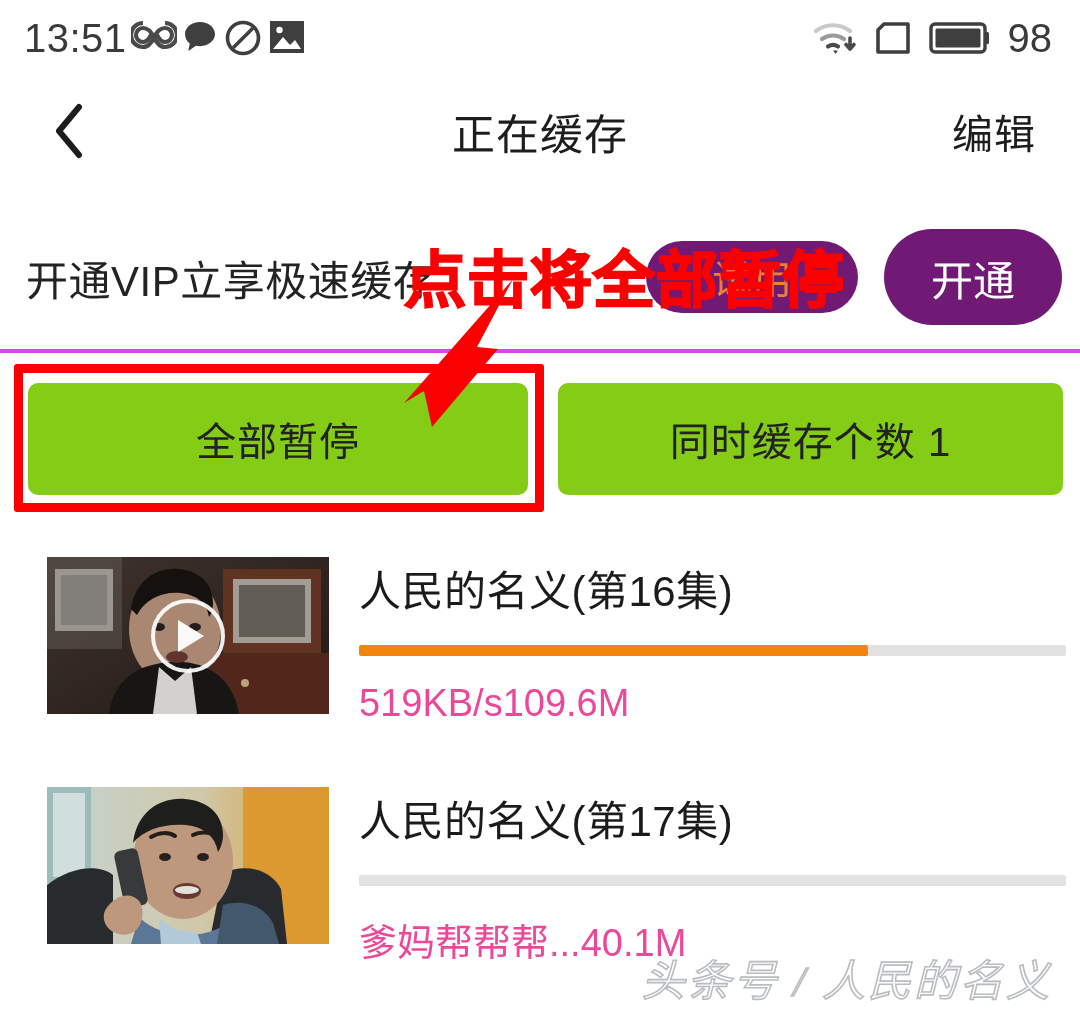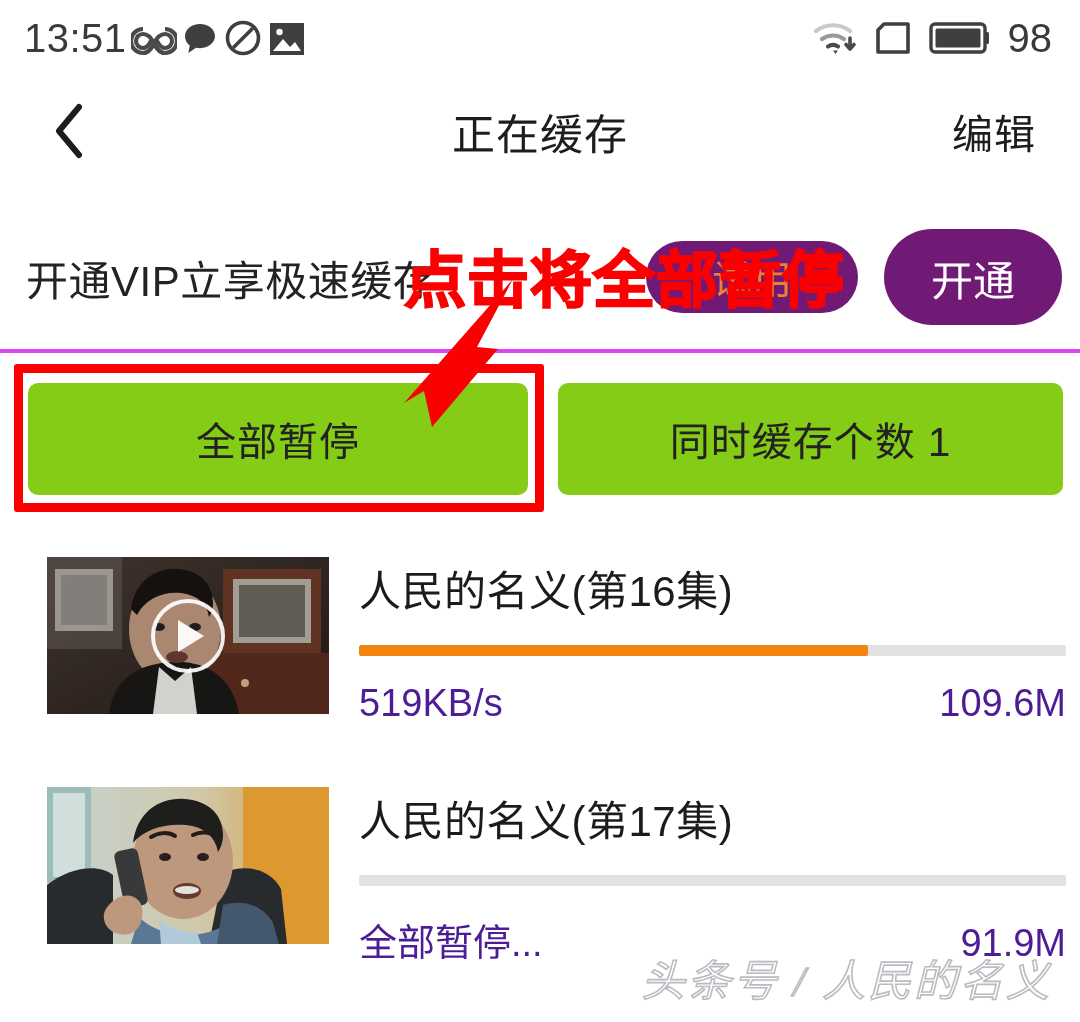--- a/index.html
+++ b/index.html
@@ -11,21 +11,21 @@
     overflow:hidden;
   }
   #screen { position:relative; width:1080px; height:1022px; background:#fff; }
 
   
   .statusbar{
     position:absolute; left:0; top:0; width:1080px; height:76px;
     display:flex; align-items:center; justify-content:space-between;
     padding:0 28px 0 24px;
   }
-  .sb-left{ display:flex; align-items:flex-end; gap:4px; }
+  .sb-left{ display:flex; align-items:flex-start; gap:4px; }
   .sb-right{ display:flex; align-items:center; gap:14px; }
   .sb-time{ font-size:40px; color:#3a3a3a; letter-spacing:0.5px; line-height:1; font-weight:400;}
   .sb-num{ font-size:40px; color:#3a3a3a; line-height:1; margin-left:4px;}
   .sb-ic{ display:block; }
 
   
   .navbar{
     position:absolute; left:0; top:76px; width:1080px; height:110px;
   }
   .nav-back{
@@ -96,22 +96,22 @@
     border-bottom:16px solid transparent;
   }
   .meta{ position:absolute; left:345px; right:28px; top:34px; }
   .title{ font-size:42px; color:#1b1b1b; letter-spacing:0.5px; }
   .bar{
     position:relative; margin-top:27px; width:707px; height:11px;
     background:#e2e2e2; border-radius:2px; overflow:hidden;
   }
   .bar-fill{ position:absolute; left:0; top:0; height:100%; background:#f2850e; border-radius:2px; }
   .sub{
-    margin-top:26px; width:707px; display:flex; align-items:baseline; justify-content:space-between;
-    font-size:38px; color:#4c1d95;
+    margin-top:26px; width:707px; display:flex; align-items:baseline; 
+    font-size:38px; color:#ec4899;
   }
 
   
   .anno-box{
     position:absolute; left:14px; top:364px; width:530px; height:148px;
     border:9px solid #fb0000; border-radius:3px; pointer-events:none;
   }
   .anno-text{
     position:absolute; left:404px; top:230px;
     font-size:62px; font-weight:bold; color:#fb0000;
@@ -278,22 +278,22 @@
           <ellipse cx="140" cy="103" rx="12" ry="4" fill="#efefe8"></ellipse>
           <rect width="282" height="157" fill="#000" opacity="0.05"></rect>
         </svg>
       </div>
       <div class="meta">
         <div class="title">人民的名义(第17集)</div>
         <div class="bar">
           <div class="bar-fill" style="width: 0%;"></div>
         </div>
         <div class="sub">
-          <span>全部暂停...</span>
-          <span>91.9M</span>
+          <span>爹妈帮帮帮...</span>
+          <span>40.1M</span>
         </div>
       </div>
     </div>
   </div>
 
   <div class="anno-box"></div>
   <div class="anno-text">点击将全部暂停</div>
   <svg class="anno-arrow" viewBox="0 0 220 160">
     <path d="M133 4 L97 72 L118 74 L52 152 L44 116 L24 128 Z" fill="#fb0000"></path>
   </svg>

